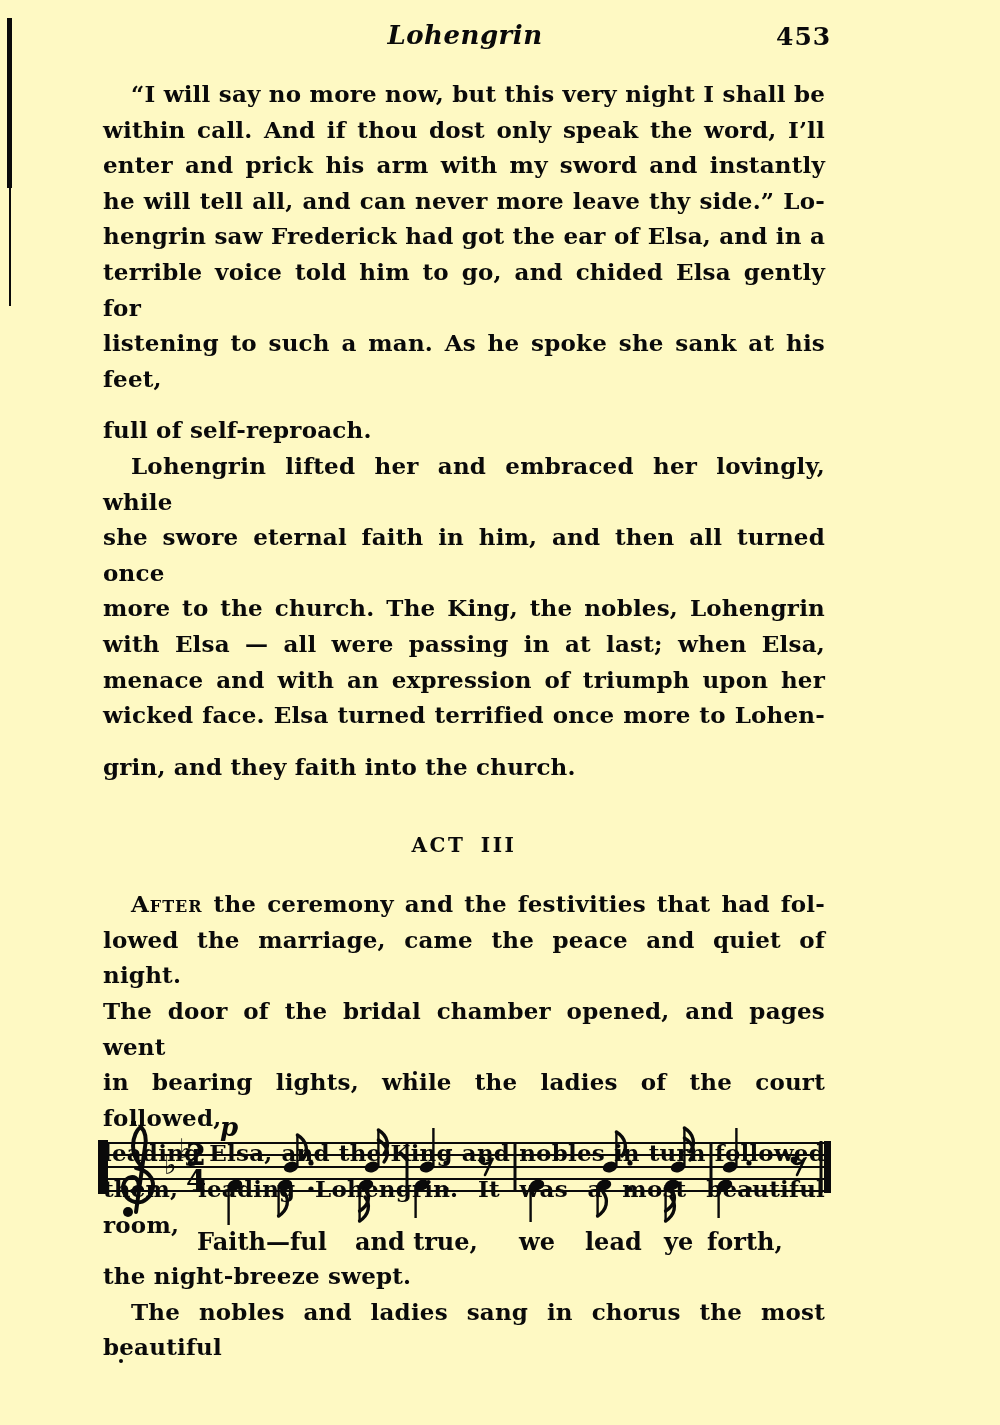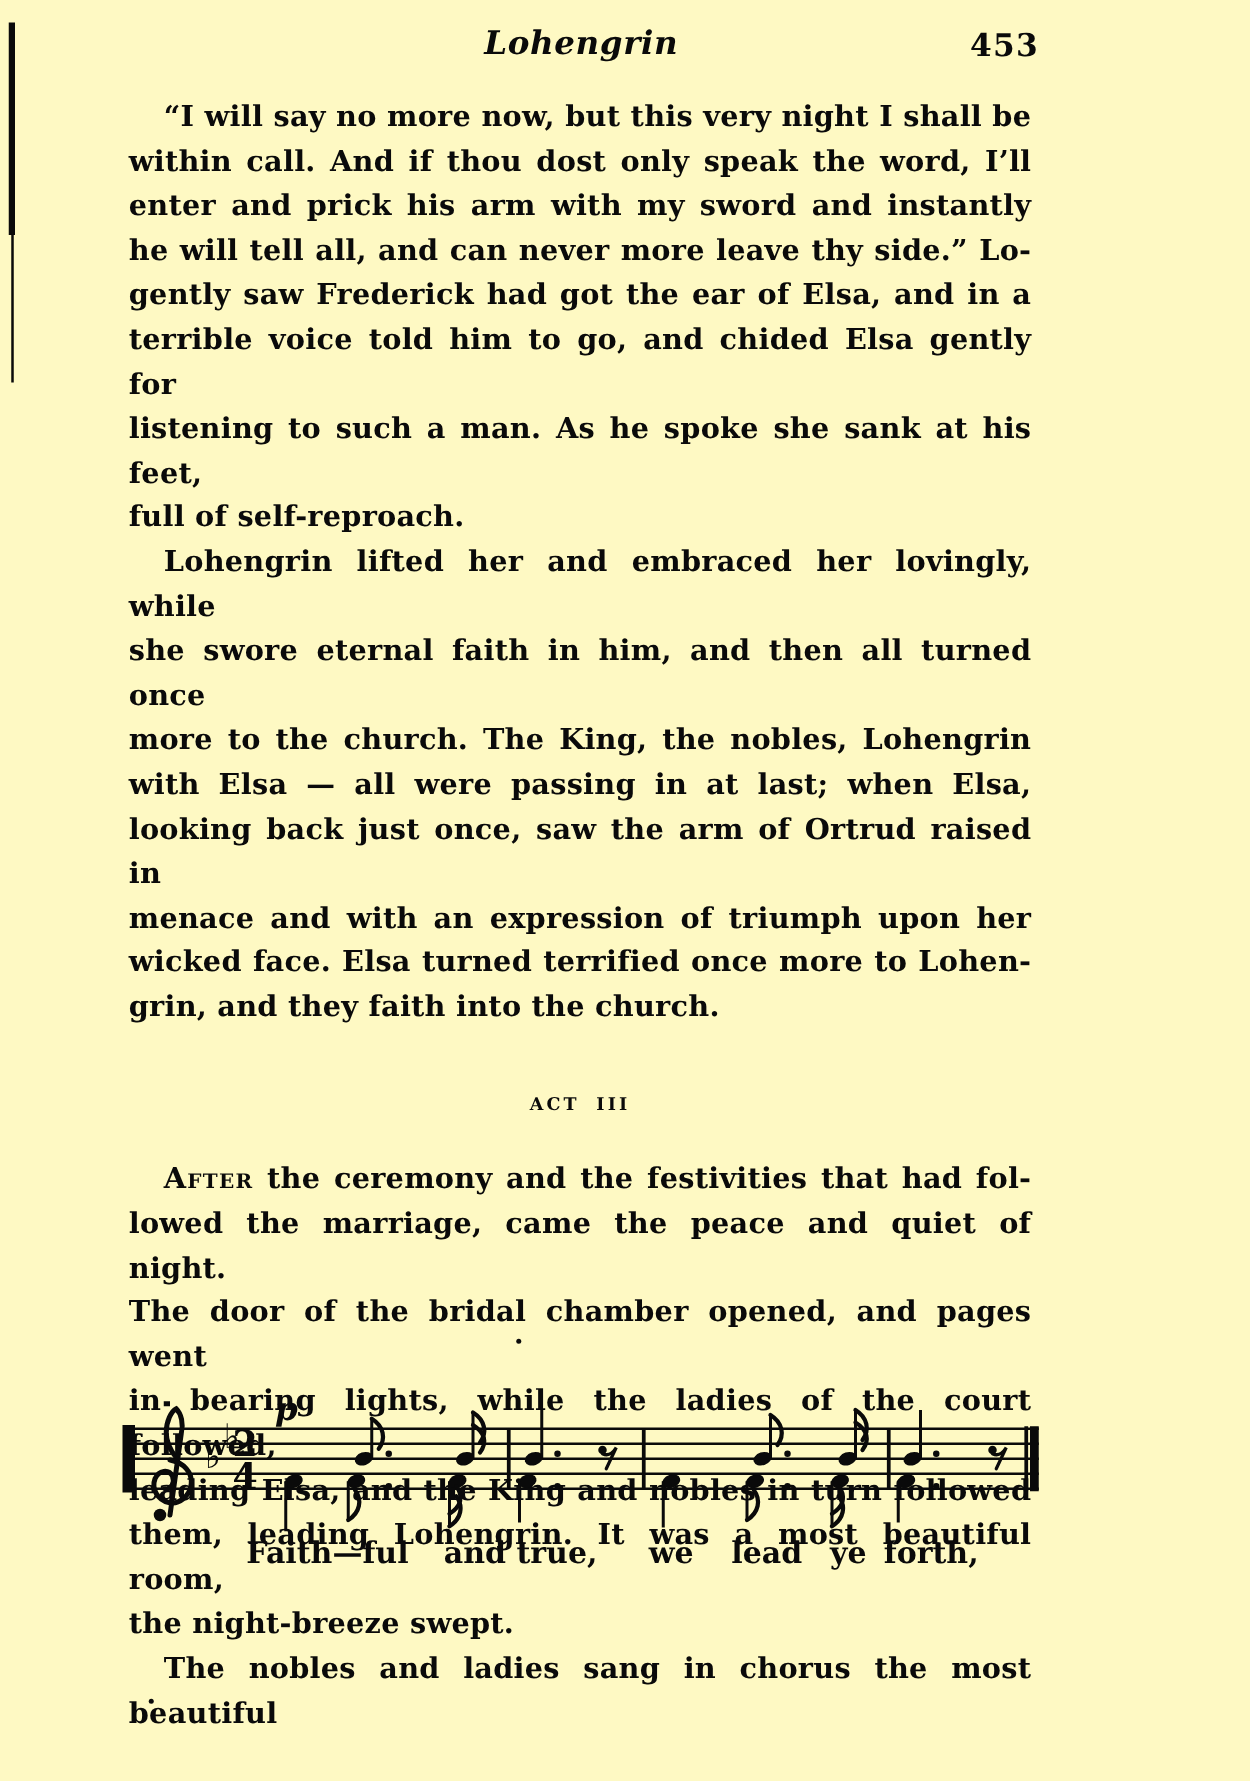--- a/index.html
+++ b/index.html
@@ -16,26 +16,26 @@
     position:absolute;top:22px;left:776px;font-size:25px;font-weight:bold;letter-spacing:1px;
   }
   
   .column{position:absolute;left:103px;top:76px;width:722px;}
   .para{margin:0;}
   .line{
     font-size:23px;font-weight:bold;line-height:35.6px;
     text-align:justify;text-align-last:justify;white-space:normal;
     letter-spacing:.2px;
   }
-  .line.last{text-align-last:left;}
+  .line.last{text-align-last:left;margin-top:16px;}
   .line.first{text-indent:28px;}
   .lead-caps{font-variant:small-caps;letter-spacing:1px;}
   .act-heading{
     margin-top:46px;margin-bottom:26px;text-align:center;
-    font-size:14px;font-weight:bold;letter-spacing:2.5px;word-spacing:6px;line-height:30px;
+    font-size:20px;font-weight:bold;letter-spacing:2.5px;word-spacing:6px;line-height:30px;
   }
   
   .music{position:absolute;left:95px;top:1108px;}
   .lyric{
     position:absolute;top:1227px;font-size:24px;font-weight:bold;white-space:nowrap;
   }
   .staff-line{stroke:#0a0a0a;stroke-width:2;}
   .stem{stroke:#0a0a0a;stroke-width:2.4;}
   .barline{stroke:#0a0a0a;stroke-width:3;}
   .flagstroke{stroke:#0a0a0a;stroke-width:3.4;fill:none;stroke-linecap:round;}
@@ -62,32 +62,31 @@
   <div class="running-title">Lohengrin</div>
   <div class="page-number">453</div>
 
   <div class="column">
 
     <div class="para">
       <div class="line first">“I will say no more now, but this very night I shall be</div>
       <div class="line">within call.  And if thou dost only speak the word, I’ll</div>
       <div class="line">enter and prick his arm with my sword and instantly</div>
       <div class="line">he will tell all, and can never more leave thy side.”  Lo-</div>
-      <div class="line">gently saw Frederick had got the ear of Elsa, and in a</div>
+      <div class="line">hengrin saw Frederick had got the ear of Elsa, and in a</div>
       <div class="line">terrible voice told him to go, and chided Elsa gently for</div>
       <div class="line">listening to such a man.  As he spoke she sank at his feet,</div>
       <div class="line last">full of self-reproach.</div>
     </div>
 
     <div class="para">
       <div class="line first">Lohengrin lifted her and embraced her lovingly, while</div>
       <div class="line">she swore eternal faith in him, and then all turned once</div>
       <div class="line">more to the church.  The King, the nobles, Lohengrin</div>
       <div class="line">with Elsa — all were passing in at last; when Elsa,</div>
-      <div class="line">looking back just once, saw the arm of Ortrud raised in</div>
       <div class="line">menace and with an expression of triumph upon her</div>
       <div class="line">wicked face.  Elsa turned terrified once more to Lohen-</div>
       <div class="line last">grin, and they faith into the church.</div>
     </div>
 
     <div class="act-heading">ACT III</div>
 
     <div class="para">
       <div class="line first"><span class="lead-caps">After</span><span> the ceremony and the festivities that had fol-</span></div>
       <div class="line">lowed the marriage, came the peace and quiet of night.</div>

